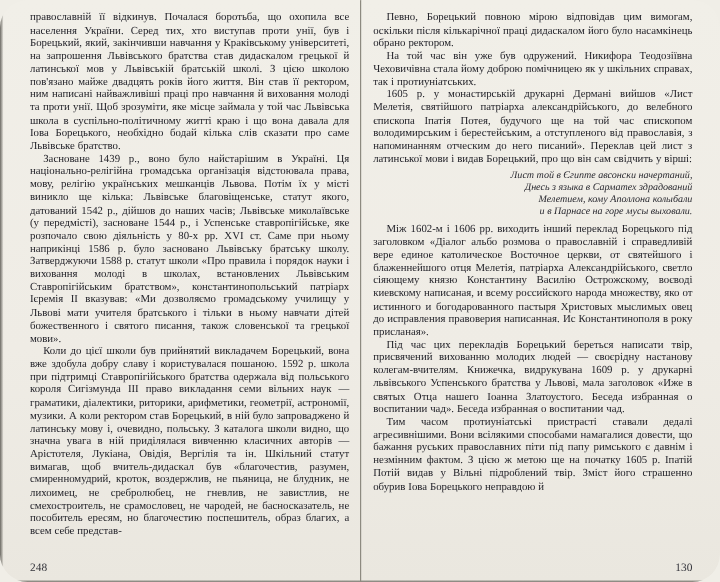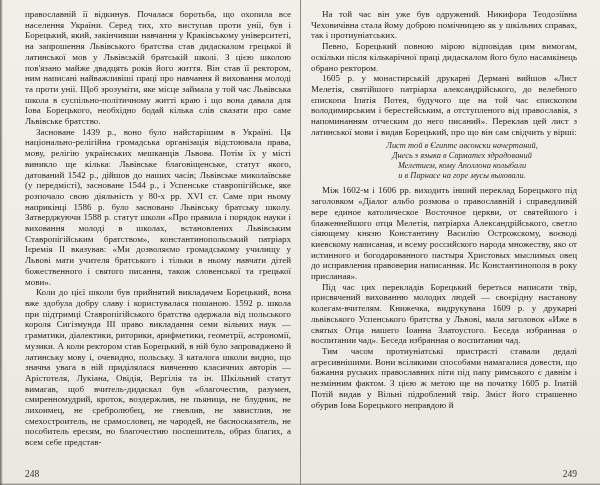--- a/index.html
+++ b/index.html
@@ -1,15 +1,15 @@
 <!DOCTYPE html>
 <html><head>
 <meta charset="utf-8">
 <style>
-  * { box-sizing: border-box; }
+  * { box-sizing: border-box; border-radius: 23px; }
   html, body { margin: 0; padding: 0; }
   body {
     width: 600px;
     height: 485px;
     overflow: hidden;
     background: #f0eee7;
     font-family: "Liberation Serif", "DejaVu Serif", serif;
     color: #22222a;
   }
   .spread {
@@ -62,21 +62,21 @@
     color: #24242b;
   }
   .para.no-indent { text-indent: 0; }
   .verse {
     margin: 4px 0 4px 36px;
     font-size: 8.4px;
     line-height: 10px;
     font-style: italic;
     white-space: pre-line;
     color: #2a2a31;
-    text-align: center;
+    text-align: right;
   }
   .page-number {
     margin-top: auto;
     padding-top: 5px;
     font-size: 9.5px;
     color: #33333a;
   }
   .page-number.num-left  { align-self: flex-start; }
   .page-number.num-right { align-self: flex-end; }
 </style>
@@ -93,27 +93,27 @@
     <div class="text-block">
       <p class="para no-indent">православній її відкинув. Почалася боротьба, що охопила все населення України. Серед тих, хто виступав проти унії, був і Борецький, який, закінчивши навчання у Краківському університеті, на запрошення Львівського братства став дидаскалом грецької й латинської мов у Львівській братській школі. З цією школою пов'язано майже двадцять років його життя. Він став її ректором, ним написані найважливіші праці про навчання й виховання молоді та проти унії. Щоб зрозуміти, яке місце займала у той час Львівська школа в суспільно-політичному житті краю і що вона давала для Іова Борецького, необхідно бодай кілька слів сказати про саме Львівське братство.</p>
       <p class="para">Засноване 1439 р., воно було найстарішим в Україні. Ця національно-релігійна громадська організація відстоювала права, мову, релігію українських мешканців Львова. Потім їх у місті виникло ще кілька: Львівське благовіщенське, статут якого, датований 1542 р., дійшов до наших часів; Львівське миколаївське (у передмісті), засноване 1544 р., і Успенське ставропігійське, яке розпочало свою діяльність у 80-х рр. XVI ст. Саме при ньому наприкінці 1586 р. було засновано Львівську братську школу. Затверджуючи 1588 р. статут школи «Про правила і порядок науки і виховання молоді в школах, встановлених Львівським Ставропігійським братством», константинопольський патріарх Ієремія II вказував: «Ми дозволяємо громадському училищу у Львові мати учителя братського і тільки в ньому навчати дітей божественного і святого писання, також словенської та грецької мови».</p>
       <p class="para">Коли до цієї школи був прийнятий викладачем Борецький, вона вже здобула добру славу і користувалася пошаною. 1592 р. школа при підтримці Ставропігійського братства одержала від польського короля Сигізмунда III право викладання семи вільних наук — граматики, діалектики, риторики, арифметики, геометрії, астрономії, музики. А коли ректором став Борецький, в ній було запроваджено й латинську мову і, очевидно, польську. З каталога школи видно, що значна увага в ній приділялася вивченню класичних авторів — Арістотеля, Лукіана, Овідія, Вергілія та ін. Шкільний статут вимагав, щоб вчитель-дидаскал був «благочестив, разумен, смиренномудрий, кроток, воздержлив, не пьяница, не блудник, не лихоимец, не сребролюбец, не гневлив, не завистлив, не смехостроитель, не срамословец, не чародей, не басносказатель, не пособитель ересям, но благочестию поспешитель, образ благих, а всем себе представ-</p>
     </div>
     <div class="page-number num-left">248</div>
   </div>
 
   <div class="page right">
     <div class="text-block">
+      <p class="para">Певно, Борецький повною мірою відповідав цим вимогам, оскільки після кількарічної праці дидаскалом його було насамкінець обрано ректором.</p>
       <p class="para">На той час він уже був одружений. Никифора Теодозіївна Чеховичівна стала йому доброю помічницею як у шкільних справах, так і протиуніатських.</p>
-      <p class="para">Певно, Борецький повною мірою відповідав цим вимогам, оскільки після кількарічної праці дидаскалом його було насамкінець обрано ректором.</p>
       <p class="para">1605 р. у монастирській друкарні Дермані вийшов «Лист Мелетія, святійшого патріарха александрійського, до велебного єпископа Іпатія Потея, будучого ще на той час єпископом володимирським і берестейським, а отступленого від православія, з напоминанням отческим до него писаний». Переклав цей лист з латинської мови і видав Борецький, про що він сам свідчить у вірші:</p>
       <div class="verse">Лист той в Єгипте авсонски начертаний,
 Днесь з языка в Сарматех здрадований
 Мелетием, кому Аполлона колыбали
 и в Парнасе на горе мусы выховали.</div>
       <p class="para">Між 1602-м і 1606 рр. виходить інший переклад Борецького під заголовком «Діалог альбо розмова о православній і справедливій вере единое католическое Восточное церкви, от святейшого і блаженнейшого отця Мелетія, патріарха Александрійського, светло сіяющему князю Константину Василію Острожскому, воєводі киевскому написаная, и всему российского народа множеству, яко от истинного и богодарованного пастыря Христовых мыслимых овец до исправления правоверия написанная. Ис Константинополя в року присланая».</p>
       <p class="para">Під час цих перекладів Борецький береться написати твір, присвячений вихованню молодих людей — своєрідну настанову колегам-вчителям. Книжечка, видрукувана 1609 р. у друкарні львівського Успенського братства у Львові, мала заголовок «Иже в святых Отца нашего Іоанна Златоустого. Беседа избранная о воспитании чад». Беседа избранная о воспитании чад.</p>
       <p class="para">Тим часом протиуніатські пристрасті ставали дедалі агресивнішими. Вони всілякими способами намагалися довести, що бажання руських православних піти під папу римського є давнім і незмінним фактом. З цією ж метою ще на початку 1605 р. Іпатій Потій видав у Вільні підроблений твір. Зміст його страшенно обурив Іова Борецького неправдою й</p>
     </div>
-    <div class="page-number num-right">249</div>
+    <div class="page-number num-right">130</div>
   </div>
 
 </div>
 
 </body></html>

